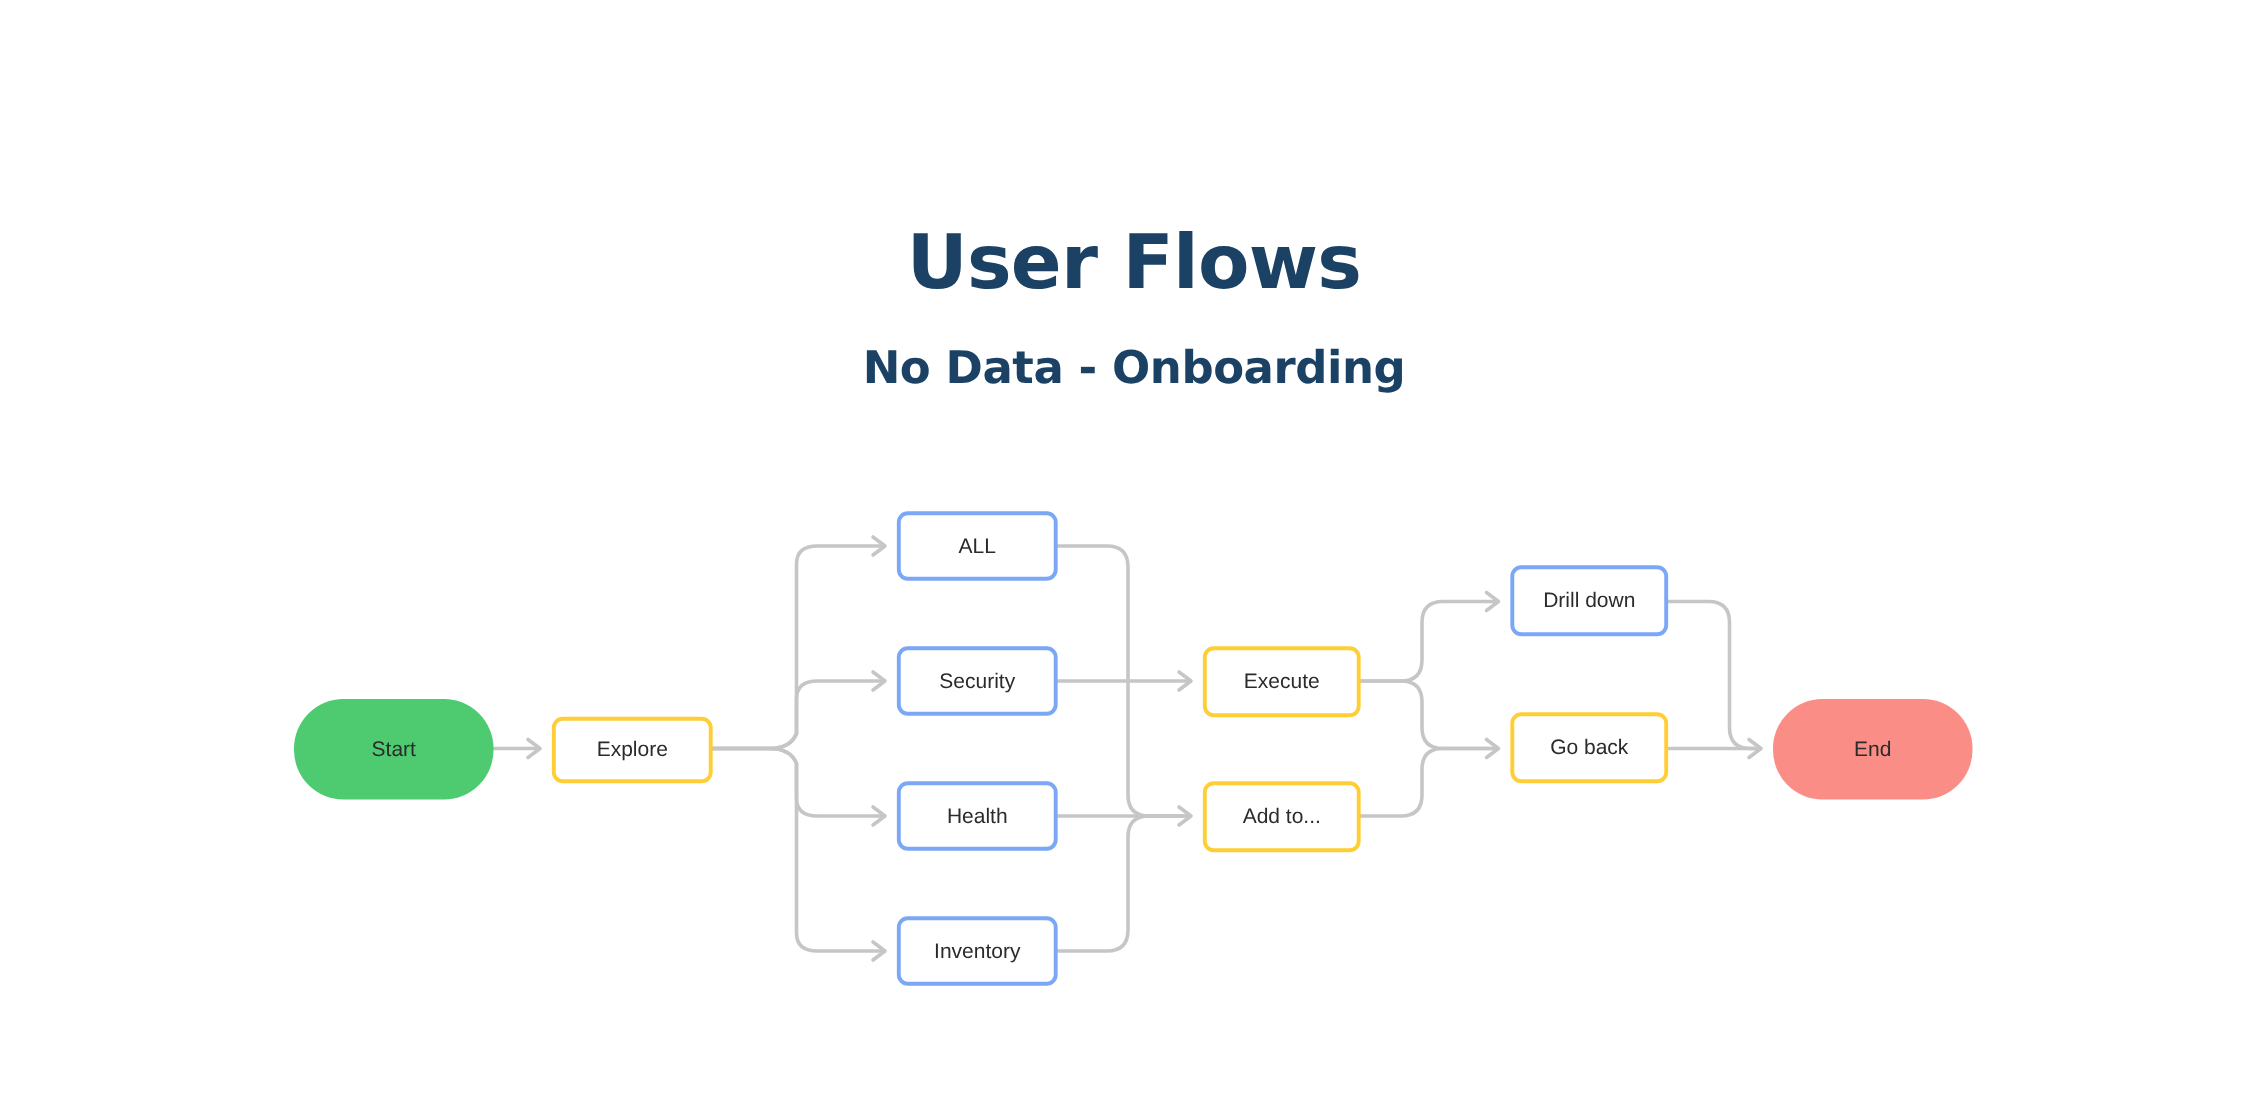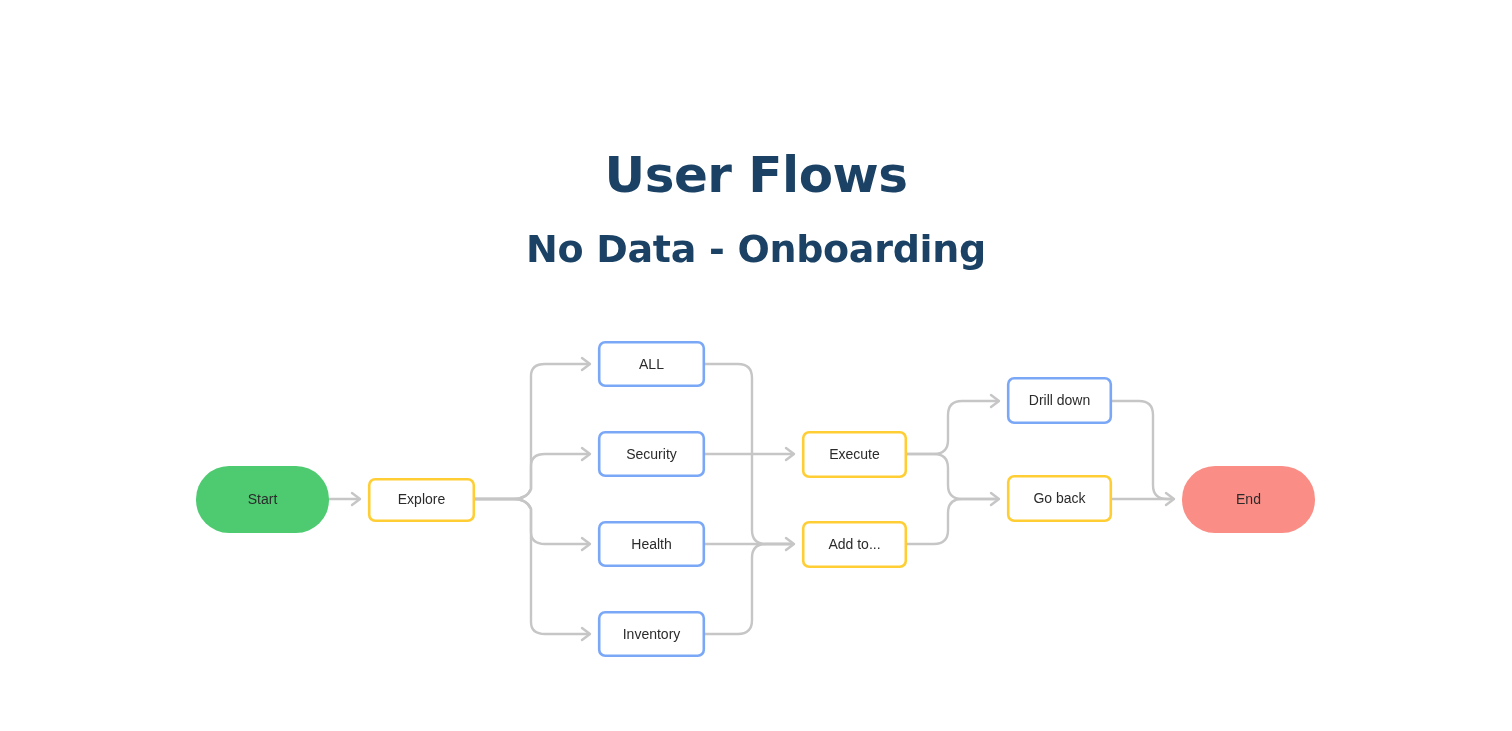--- a/index.html
+++ b/index.html
@@ -32,21 +32,21 @@
     font-family: "DejaVu Sans", sans-serif;
     font-size: 50px;
     font-weight: 700;
     letter-spacing: -0.5px;
     color: #1b4264;
     line-height: 1.1;
     margin: 0;
   }
   .sub-title {
     font-family: "DejaVu Sans", sans-serif;
-    font-size: 38px;
+    font-size: 30px;
     font-weight: 700;
     letter-spacing: -0.3px;
     color: #1b4264;
     line-height: 1.1;
     margin: 0;
     padding-top: 26px;
   }
   .flow-wrap {
     position: absolute;
     left: 0;

